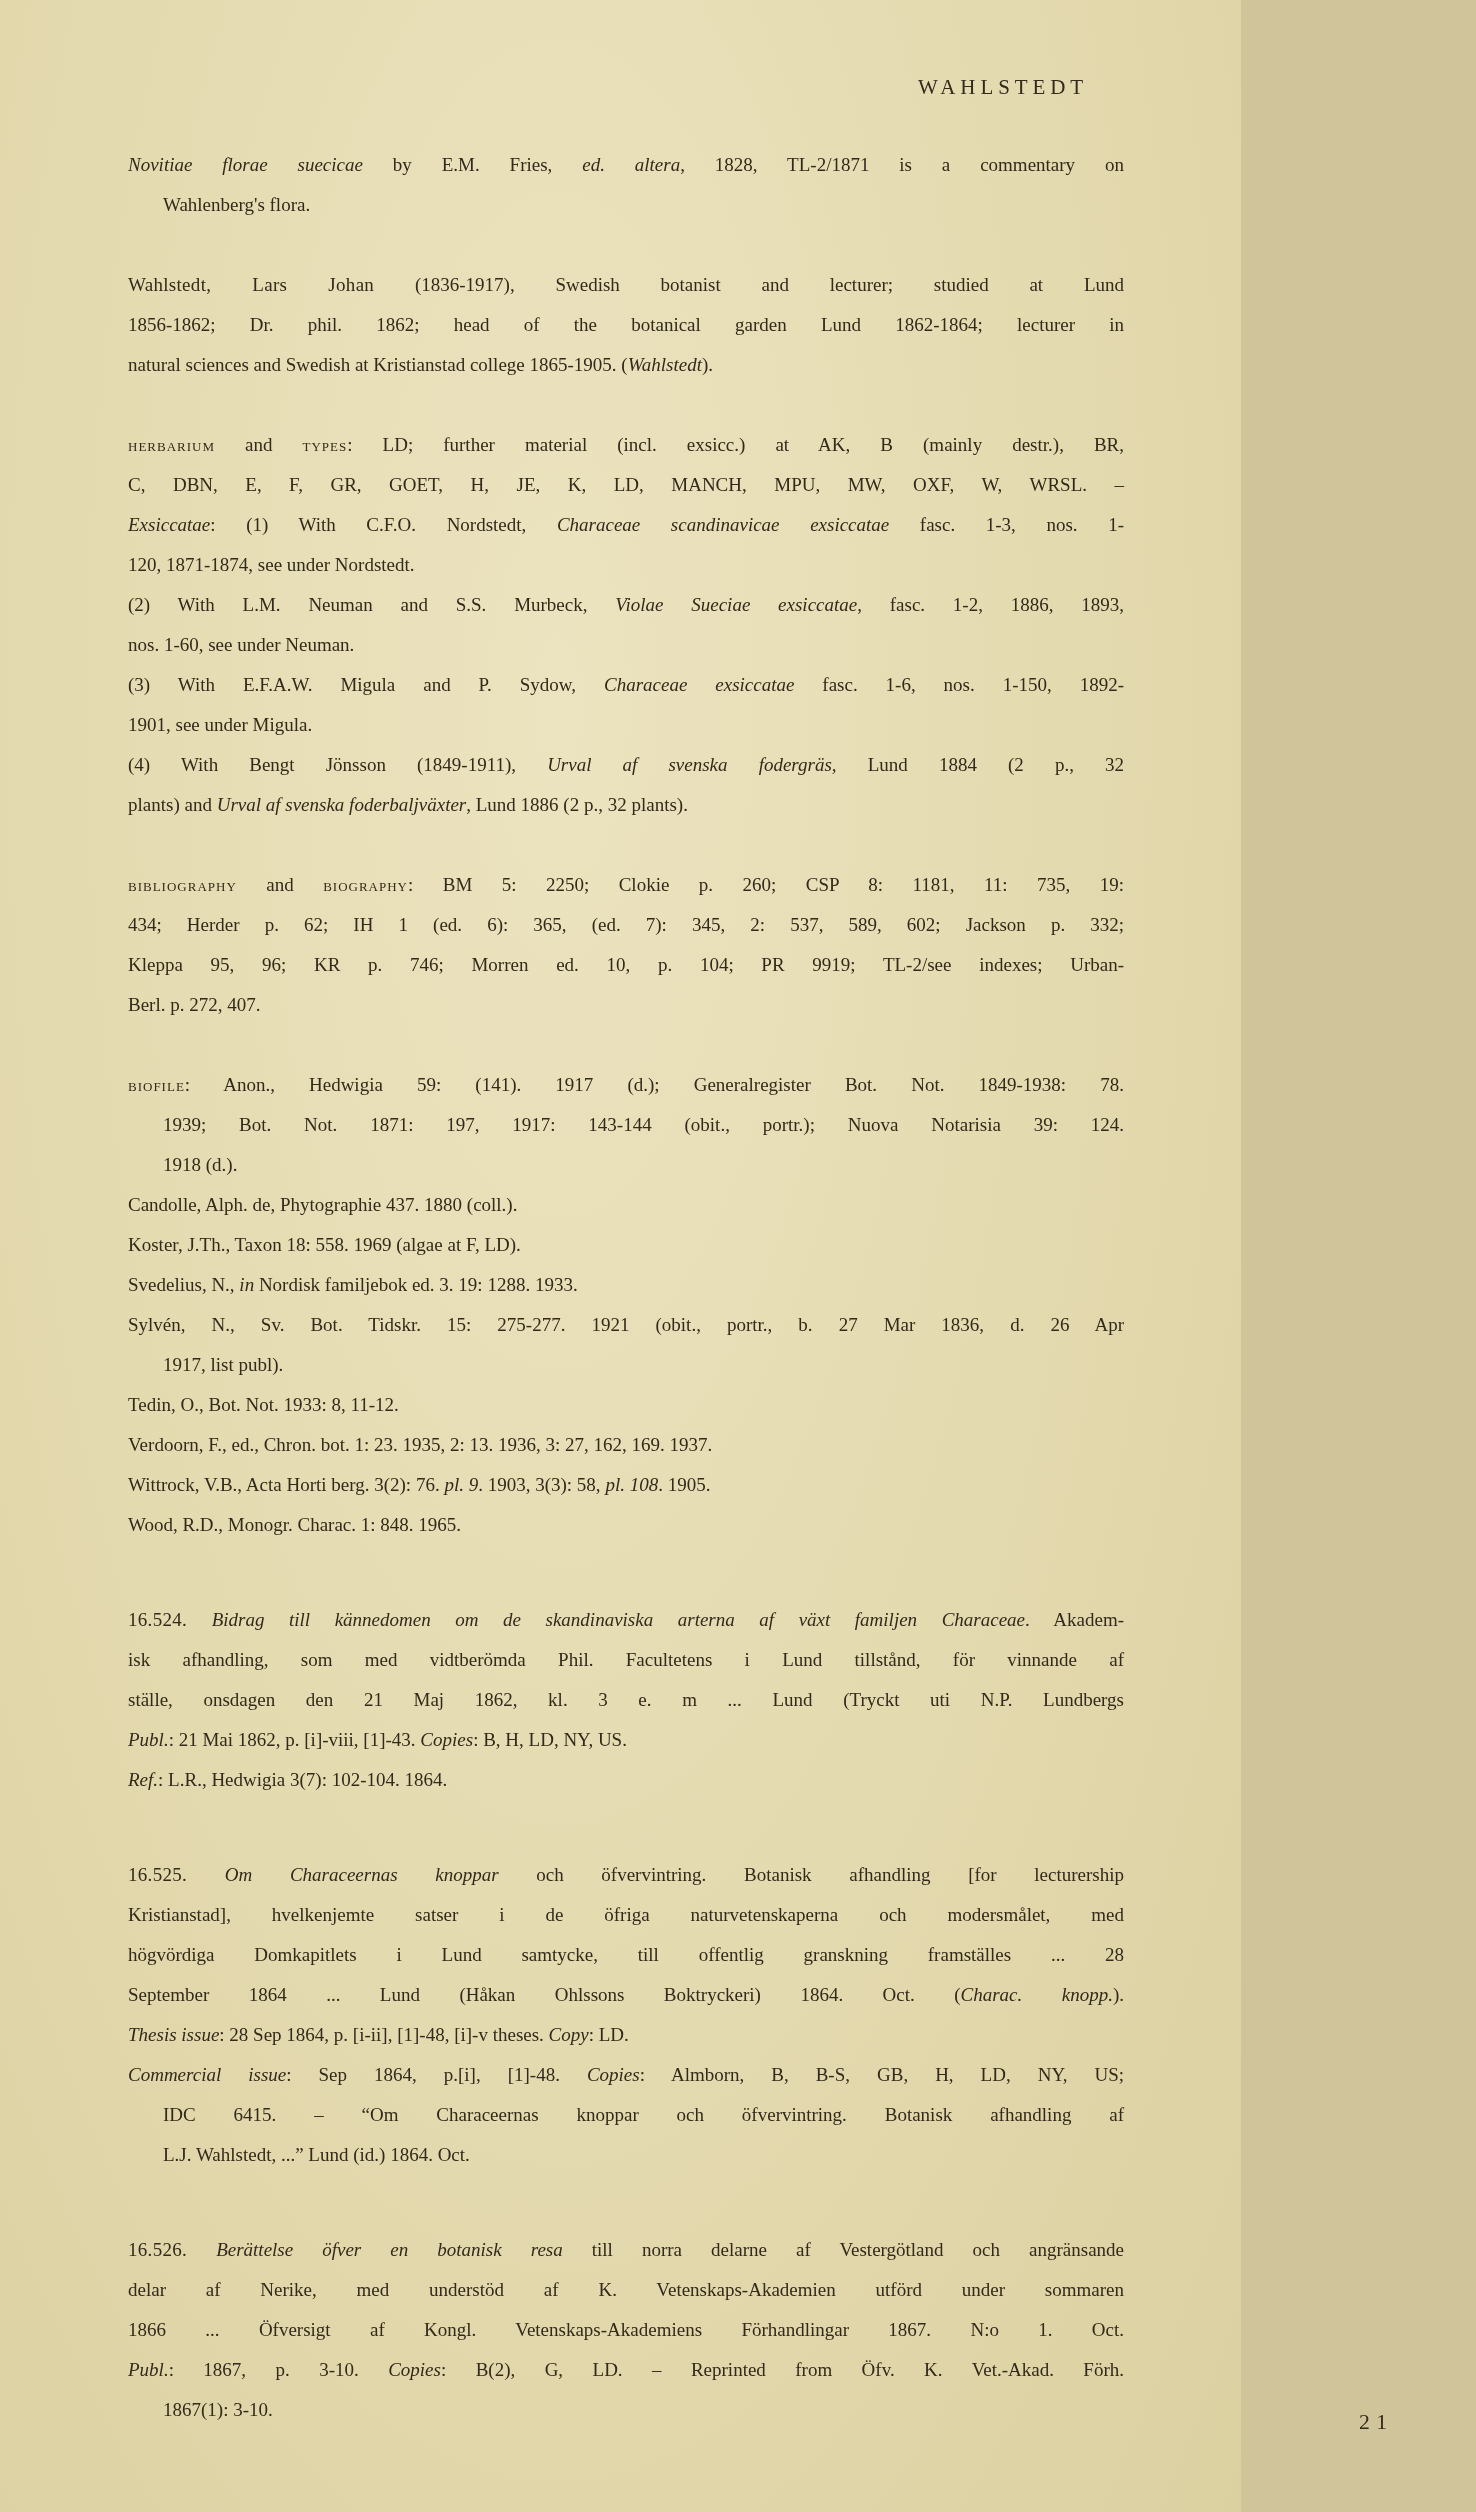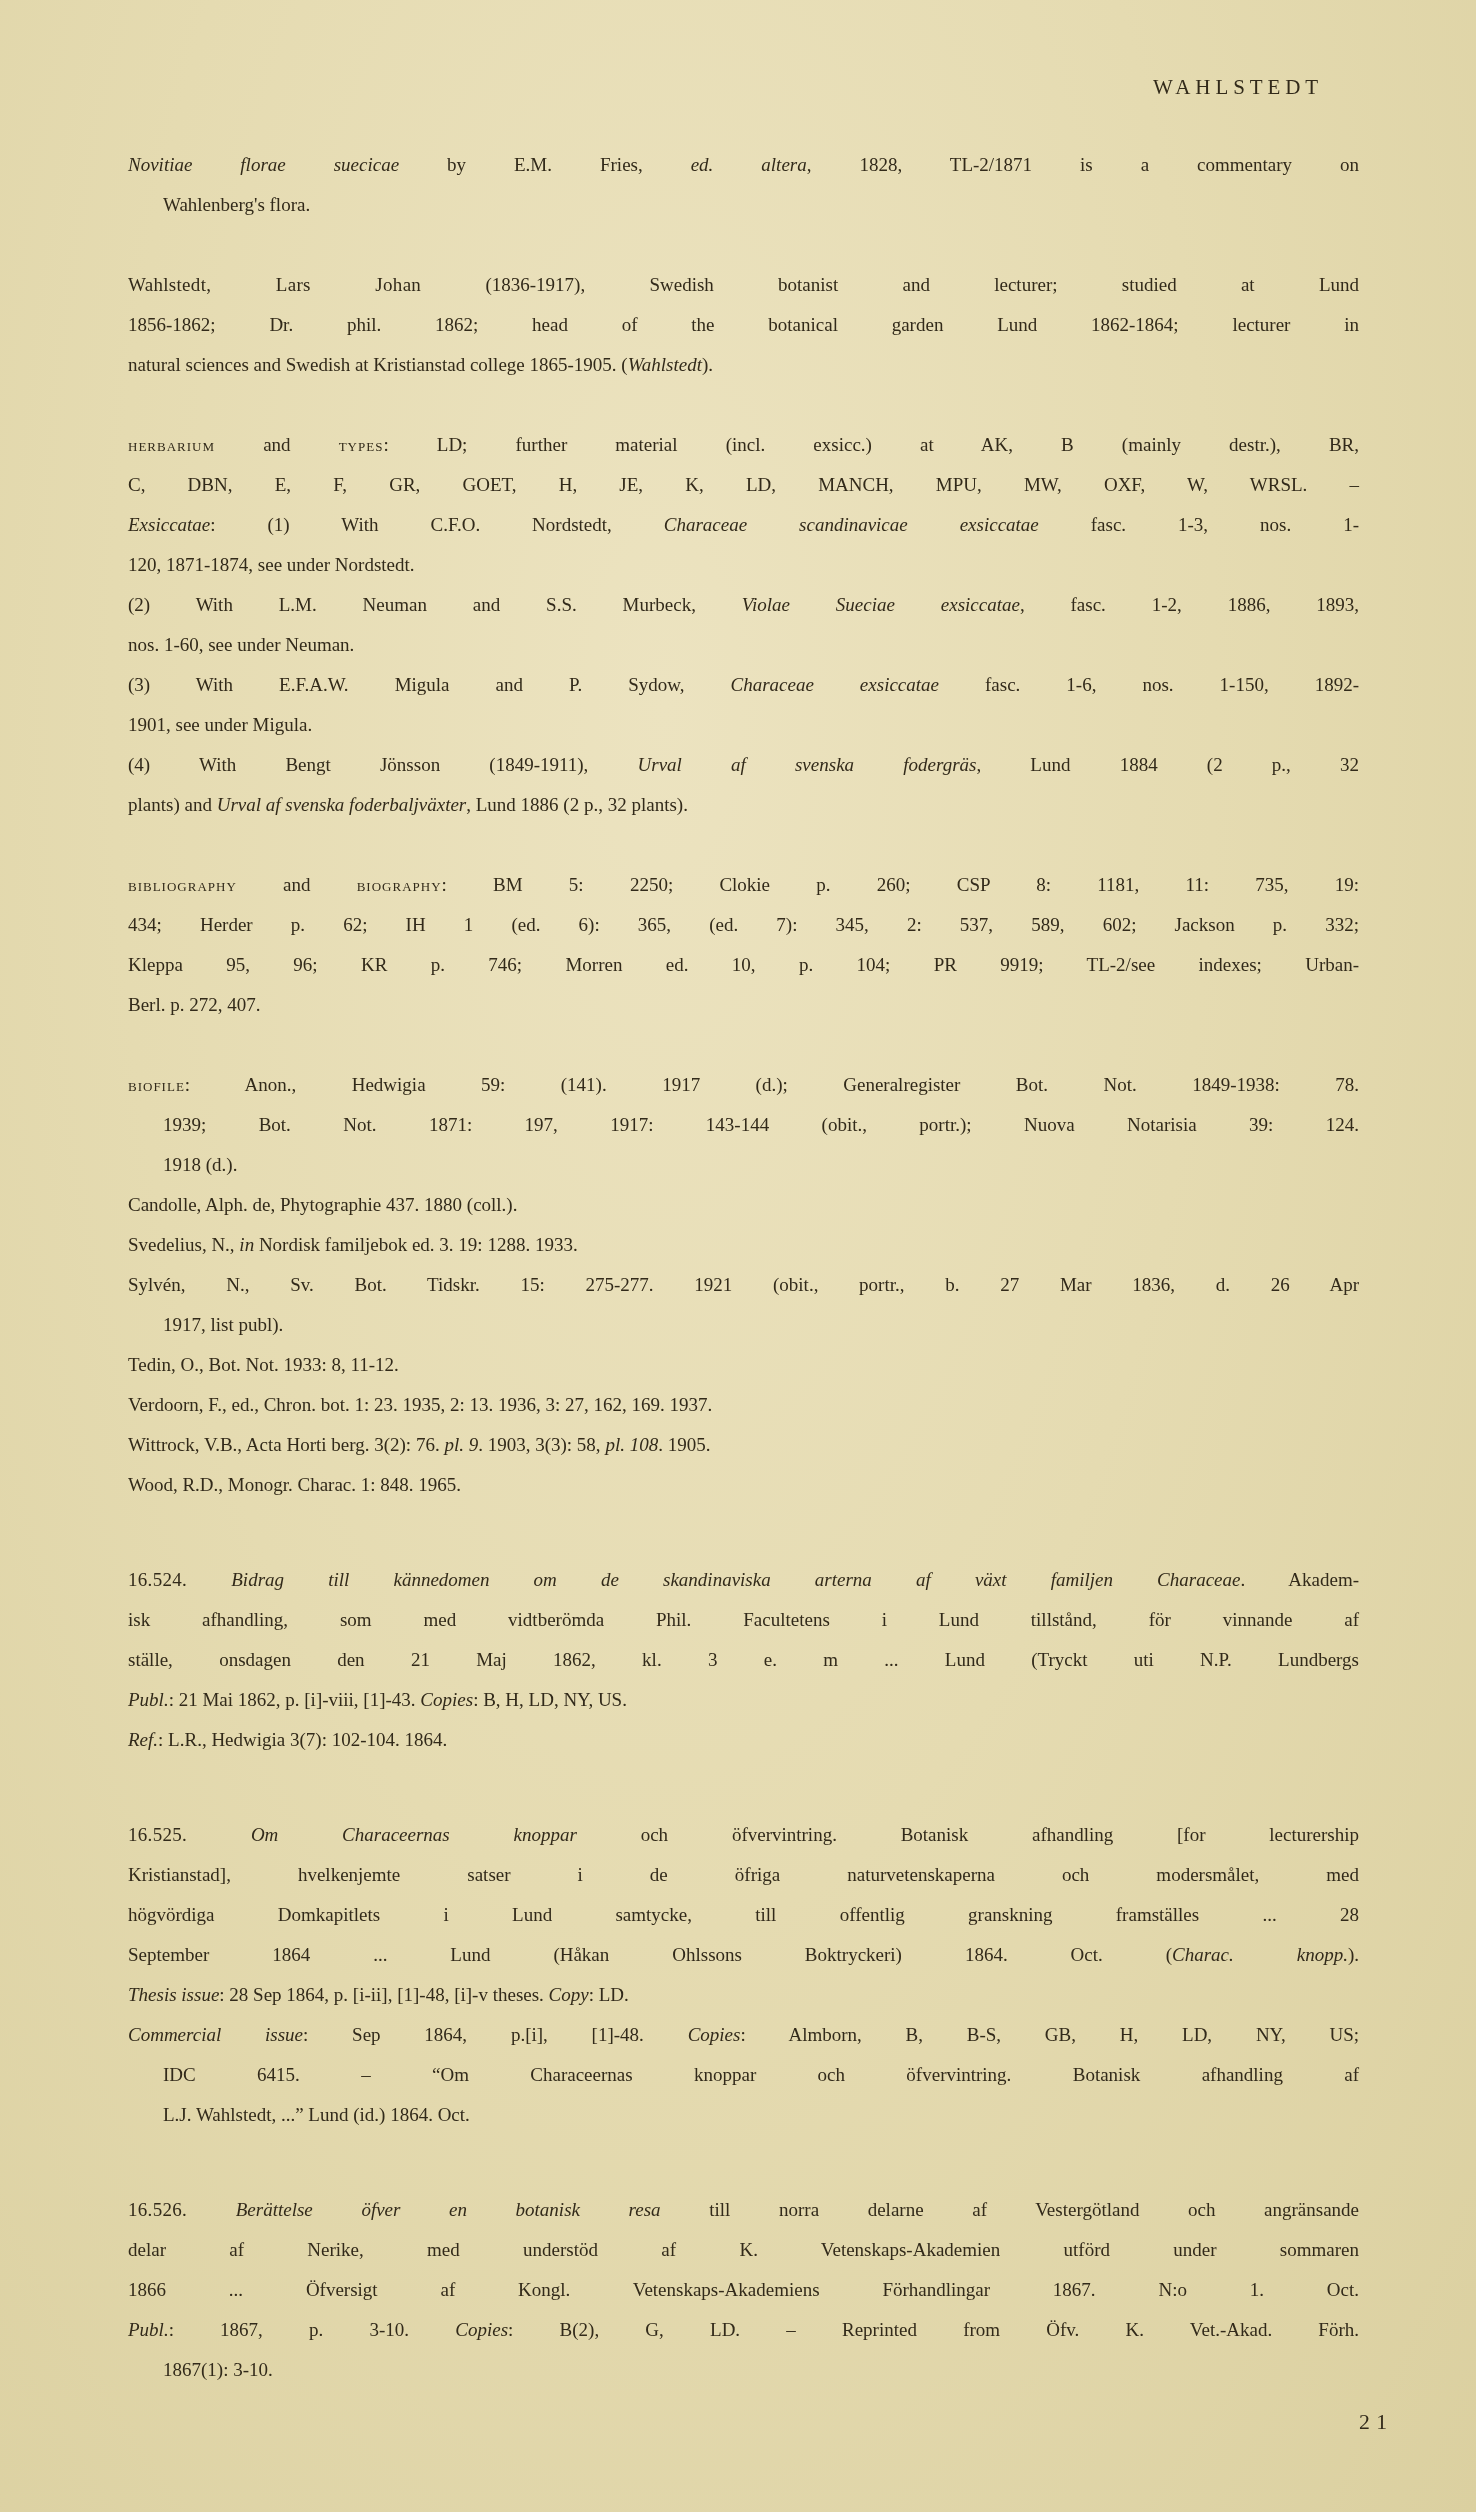--- a/index.html
+++ b/index.html
@@ -1,18 +1,18 @@
 <!DOCTYPE html>
 <html style="font-size:11.2px"><head>
 <meta charset="utf-8">
 <style>
   html,body{margin:0;padding:0}
   body{width:1476px;height:2512px;font-family:"Liberation Serif",serif;background:#cfc49a;}
   .page{
-    position:relative;width:1476px;height:2512px;box-sizing:border-box;
+    position:relative;width:1241px;height:2512px;box-sizing:border-box;
     padding:75px 117px 0 80px;color:#322a1a;
     background:radial-gradient(ellipse at 45% 28%, #ece3c0 0%, #e5dbb1 48%, #dbd0a0 100%);
   }
   .running-header{text-align:right;padding-right:36px;font-size:21px;letter-spacing:4.9px;line-height:25px;}
   .text-block{margin-top:45px;font-size:19px;line-height:40px;margin-left:48px;}
   .para{margin:0;}
   .gap-section{margin-top:40px;}
   .gap-entry{margin-top:55px;}
   .line{text-align:justify;text-align-last:justify;text-justify:inter-word;hyphens:none;}
   .line.last{text-align-last:left;}
@@ -53,20 +53,21 @@
         <div class="line"><span class="s-sc">bibliography</span><span> and </span><span class="s-sc">biography</span><span>: BM 5: 2250; Clokie p. 260; CSP 8: 1181, 11: 735, 19:</span></div>
         <div class="line"><span>434; Herder p. 62; IH 1 (ed. 6): 365, (ed. 7): 345, 2: 537, 589, 602; Jackson p. 332;</span></div>
         <div class="line"><span>Kleppa 95, 96; KR p. 746; Morren ed. 10, p. 104; PR 9919; TL-2/see indexes; Urban-</span></div>
         <div class="line last"><span>Berl. p. 272, 407.</span></div>
       </div>
       <div class="para gap-section">
         <div class="line"><span class="s-sc">biofile</span><span>: Anon., Hedwigia 59: (141). 1917 (d.); Generalregister Bot. Not. 1849-1938: 78.</span></div>
         <div class="line indent"><span>1939; Bot. Not. 1871: 197, 1917: 143-144 (obit., portr.); Nuova Notarisia 39: 124.</span></div>
         <div class="line last indent"><span>1918 (d.).</span></div>
         <div class="line last"><span>Candolle, Alph. de, Phytographie 437. 1880 (coll.).</span></div>
+        <div class="line last"><span>Koster, J.Th., Taxon 18: 558. 1969 (algae at F, LD).</span></div>
         <div class="line last"><span>Svedelius, N., </span><span class="s-i">in</span><span> Nordisk familjebok ed. 3. 19: 1288. 1933.</span></div>
         <div class="line"><span>Sylvén, N., Sv. Bot. Tidskr. 15: 275-277. 1921 (obit., portr., b. 27 Mar 1836, d. 26 Apr</span></div>
         <div class="line last indent"><span>1917, list publ).</span></div>
         <div class="line last"><span>Tedin, O., Bot. Not. 1933: 8, 11-12.</span></div>
         <div class="line last"><span>Verdoorn, F., ed., Chron. bot. 1: 23. 1935, 2: 13. 1936, 3: 27, 162, 169. 1937.</span></div>
         <div class="line last"><span>Wittrock, V.B., Acta Horti berg. 3(2): 76. </span><span class="s-i">pl. 9</span><span>. 1903, 3(3): 58, </span><span class="s-i">pl. 108</span><span>. 1905.</span></div>
         <div class="line last"><span>Wood, R.D., Monogr. Charac. 1: 848. 1965.</span></div>
       </div>
       <div class="para gap-entry">
         <div class="line"><span class="s-b">16.524.</span><span> </span><span class="s-i">Bidrag till kännedomen om de skandinaviska arterna af växt familjen Characeae</span><span>. Akadem-</span></div>

